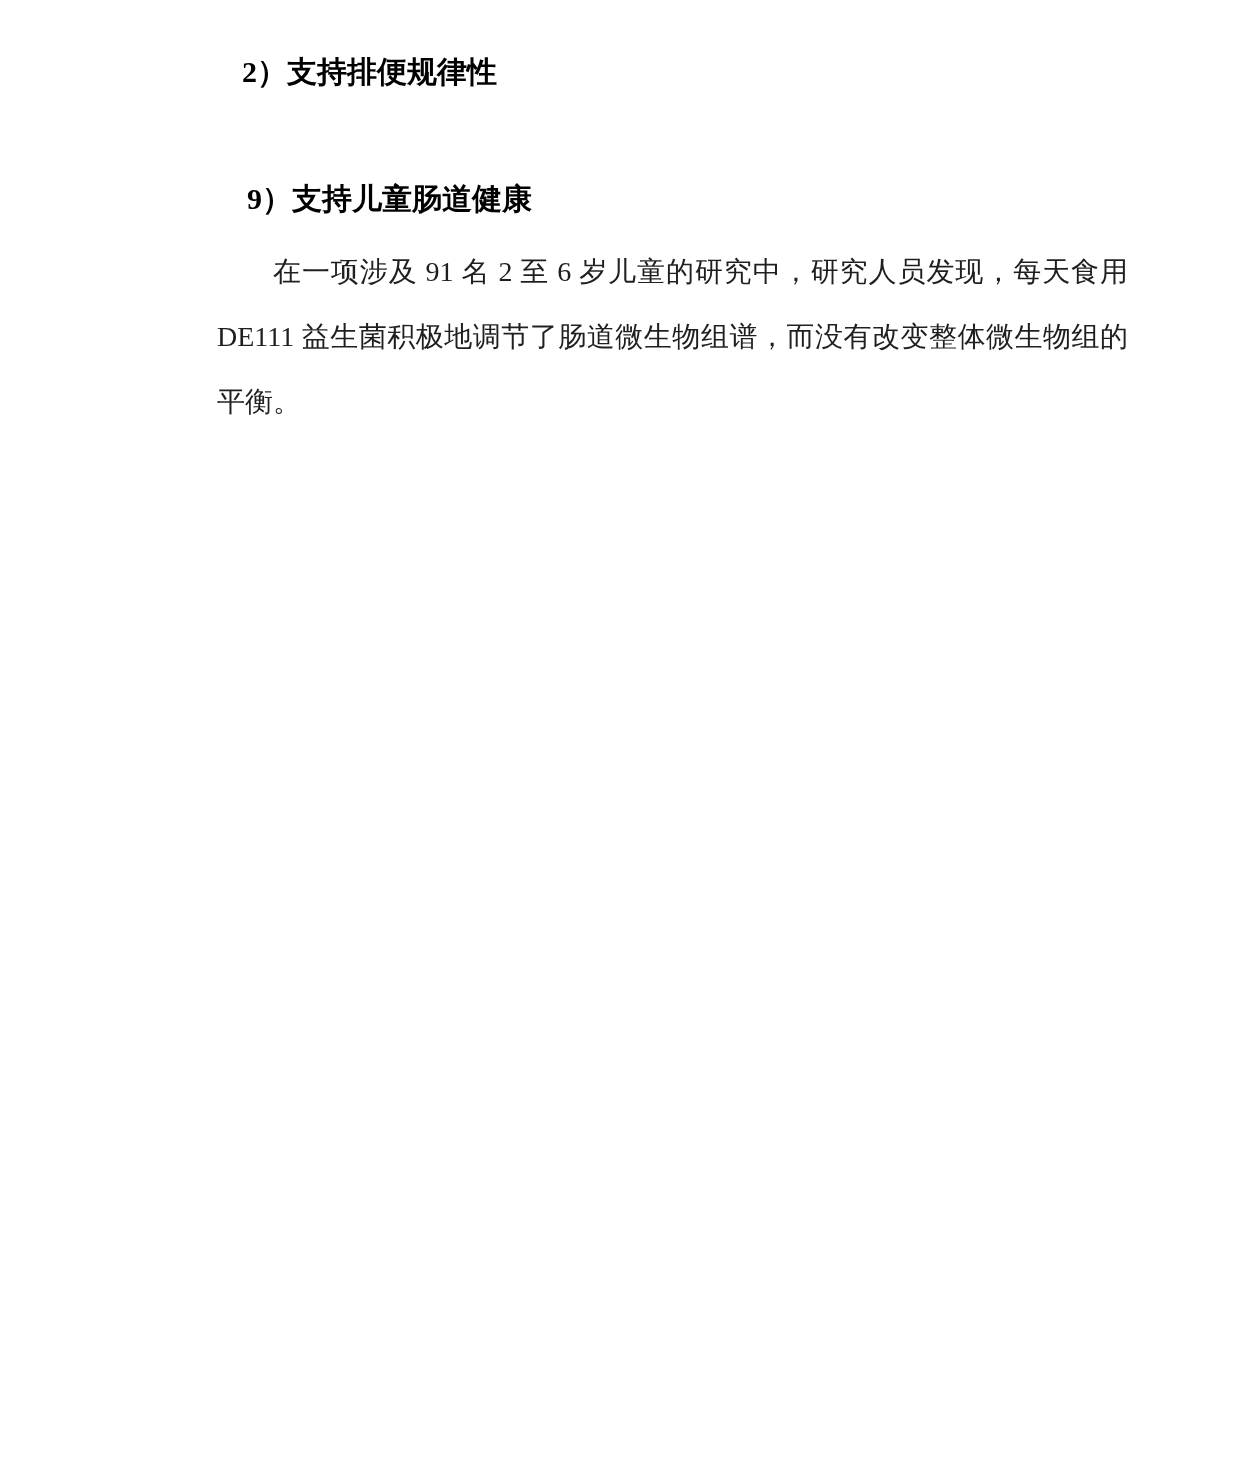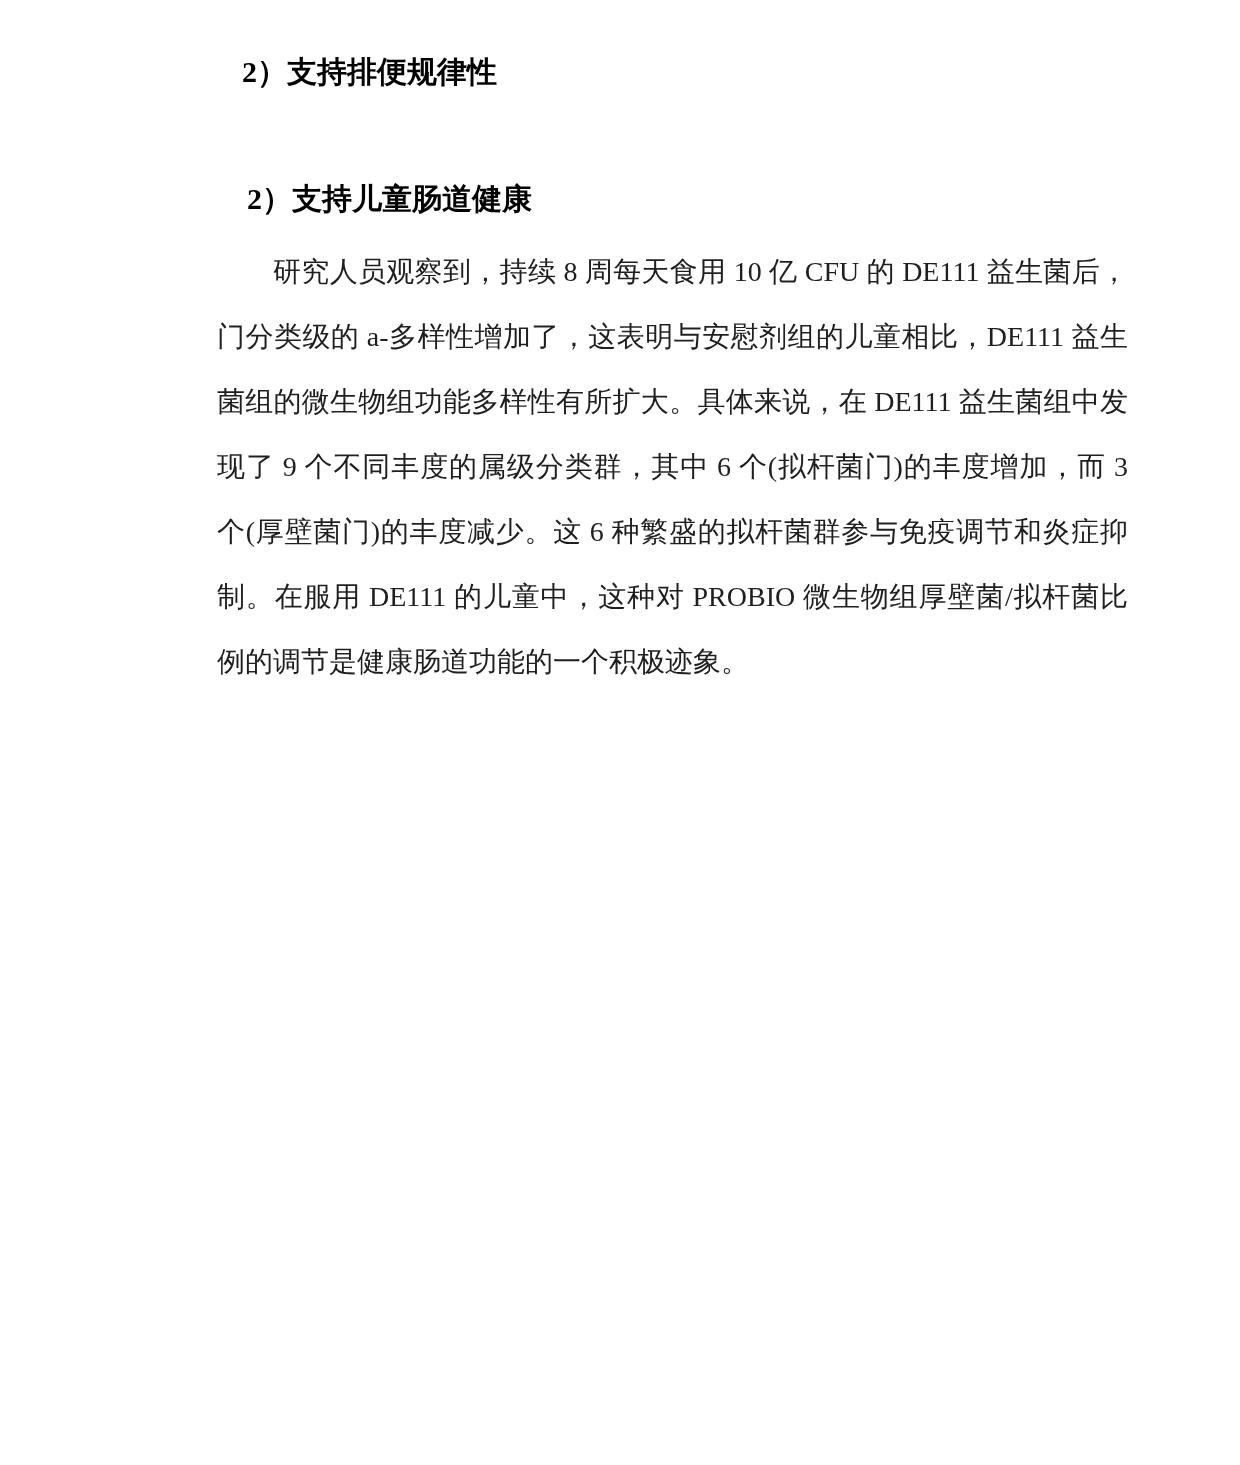--- a/index.html
+++ b/index.html
@@ -37,19 +37,19 @@
   .p-81 { margin-top: 58px; }
 </style>
 </head>
 <body>
 
 <div class="page">
 
   <h2 class="heading h-bowel">2）支持排便规律性</h2>
 
 
-  <h2 class="heading h-child">2）支持儿童肠道健康</h2>
+  <h2 class="heading h-child">9）支持儿童肠道健康</h2>
 
+  <p class="para">在一项涉及 91 名 2 至 6 岁儿童的研究中，研究人员发现，每天食用 DE111 益生菌积极地调节了肠道微生物组谱，而没有改变整体微生物组的平衡。</p>
 
-  <p class="para">研究人员观察到，持续 8 周每天食用 10 亿 CFU 的 DE111 益生菌后，门分类级的 a-多样性增加了，这表明与安慰剂组的儿童相比，DE111 益生菌组的微生物组功能多样性有所扩大。具体来说，在 DE111 益生菌组中发现了 9 个不同丰度的属级分类群，其中 6 个(拟杆菌门)的丰度增加，而 3 个(厚壁菌门)的丰度减少。这 6 种繁盛的拟杆菌群参与免疫调节和炎症抑制。在服用 DE111 的儿童中，这种对 PROBIO 微生物组厚壁菌/拟杆菌比例的调节是健康肠道功能的一个积极迹象。</p>
 
 
 </div>
 
 </body></html>

